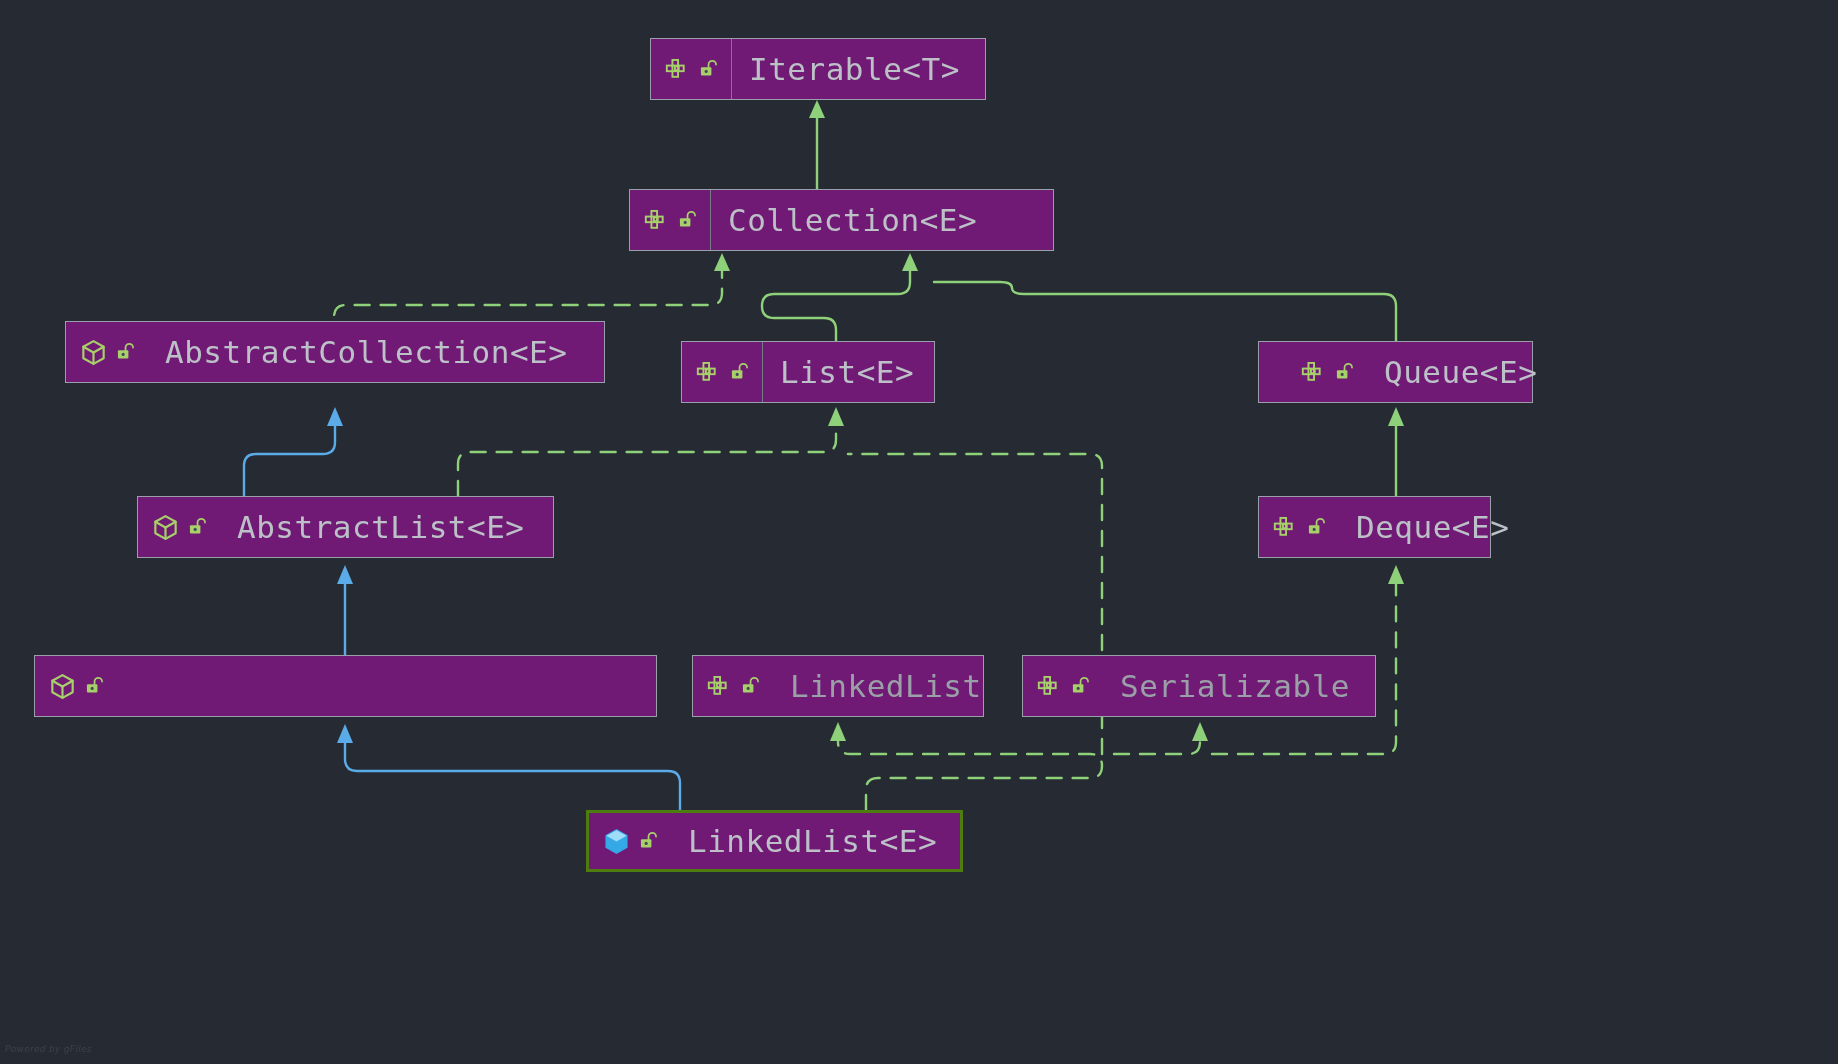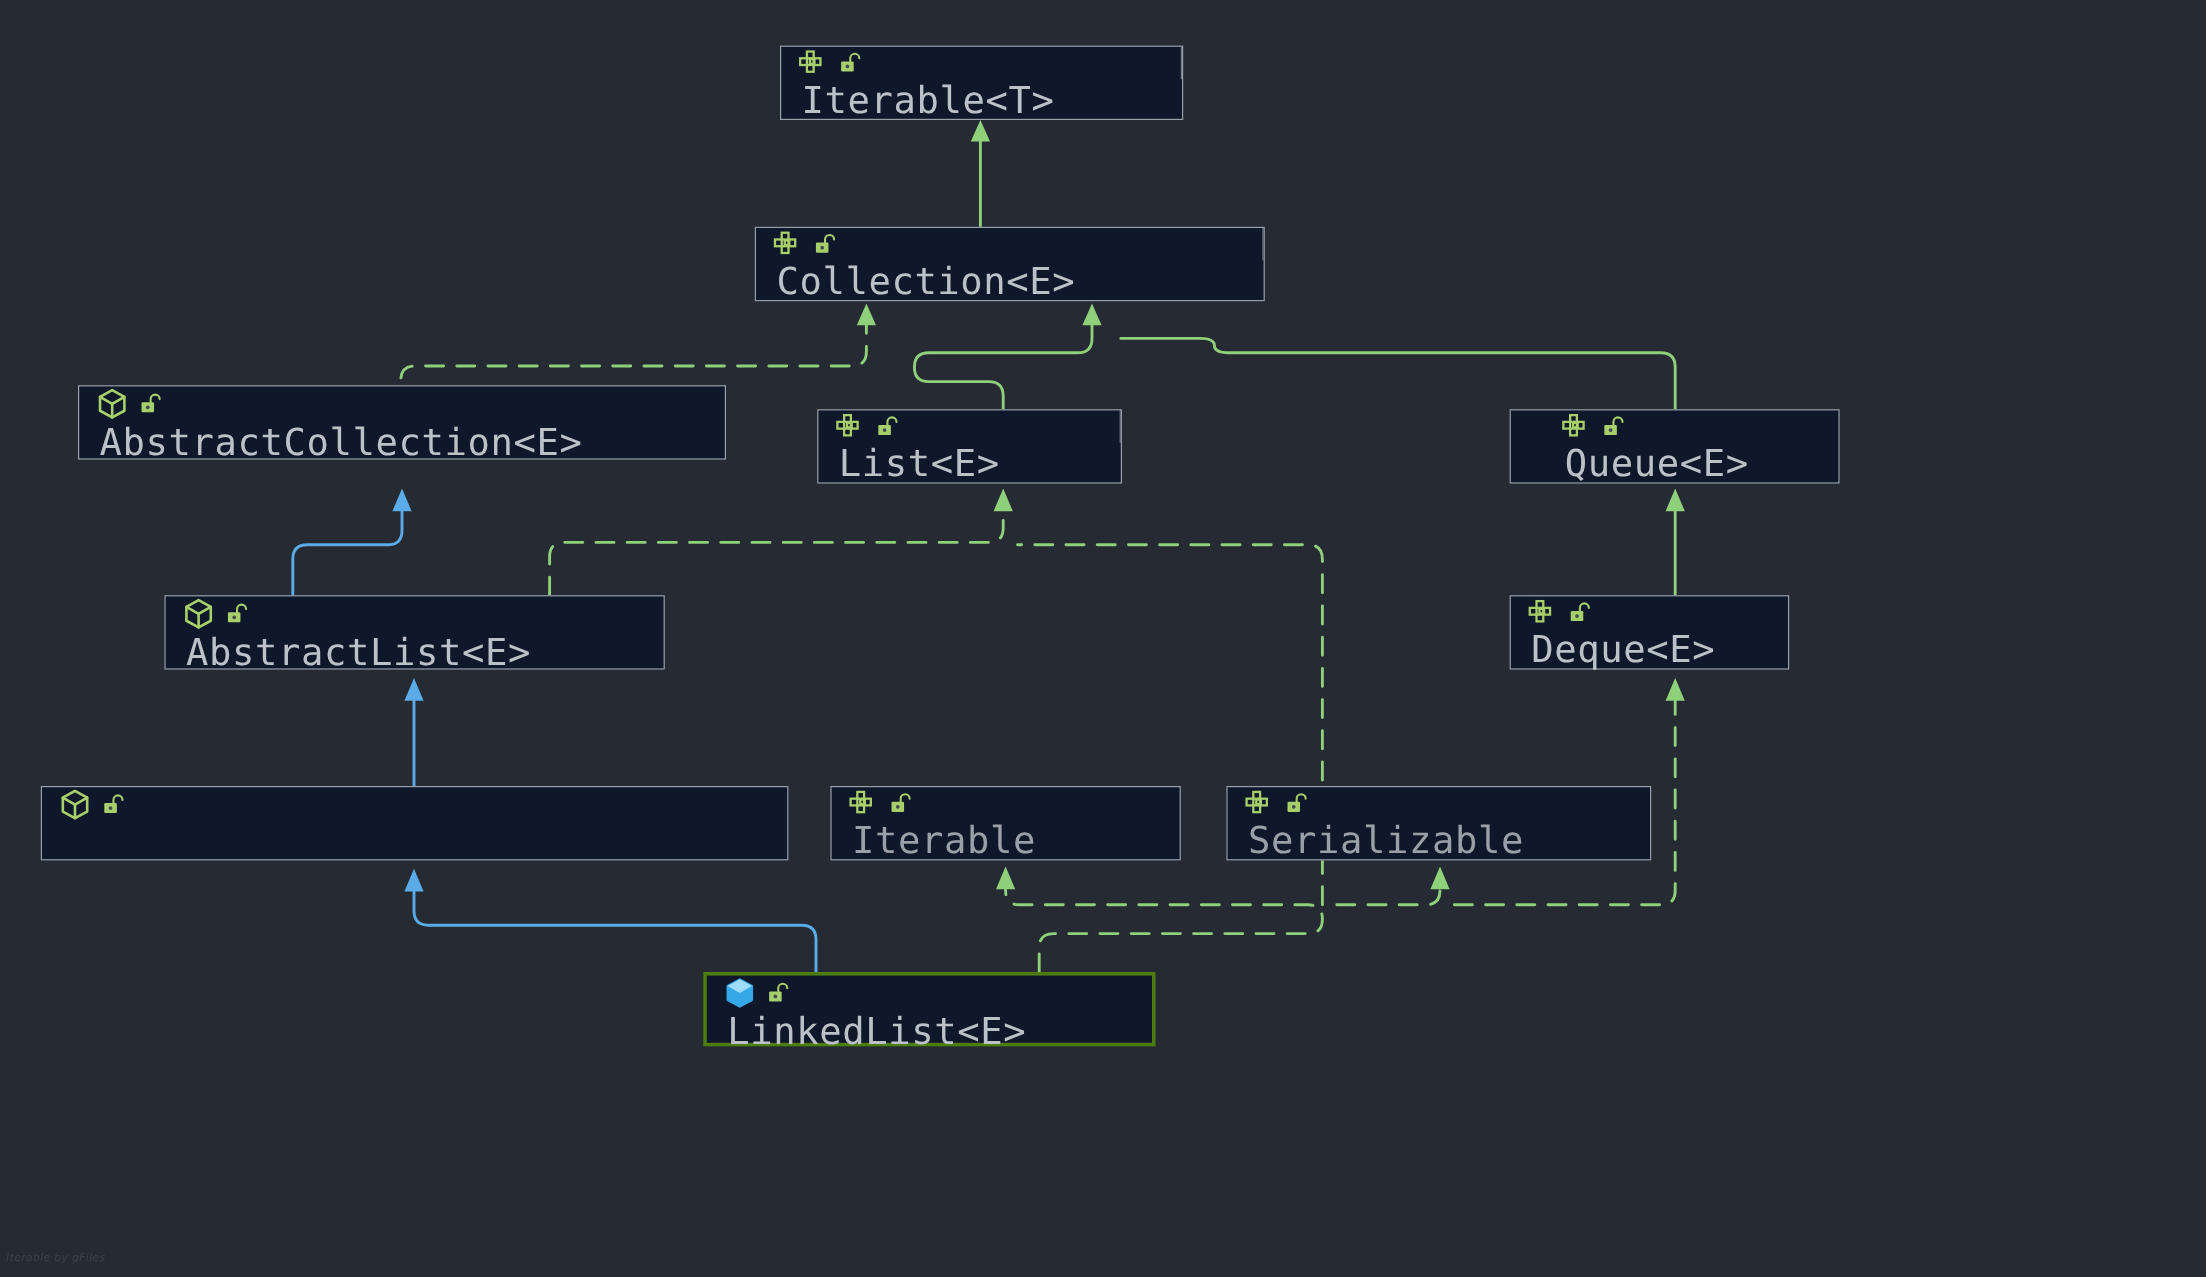--- a/index.html
+++ b/index.html
@@ -21,25 +21,24 @@
     top: 0;
     width: 1838px;
     height: 1064px;
     pointer-events: none;
   }
   .node {
     position: absolute;
     box-sizing: border-box;
     display: flex;
     align-items: stretch;
-    background: #0f172a;
+    background: #701a75;
     border: 1px solid #9aa0aa;
     height: 62px;
     z-index: 5;
-    flex-direction: column;
   }
   .node.highlight {
     border: 3px solid #4d7c0f;
   }
   .node-icons {
     display: flex;
     align-items: center;
     gap: 7px;
     padding: 0 11px 0 13px;
     box-sizing: border-box;
@@ -287,21 +286,21 @@
               <rect x="12.5" y="8.5" width="5" height="5"></rect>
               <rect x="9.7" y="9.2" width="3.4" height="3.4"></rect>
             </g>
           </svg>
           <svg class="ico" width="22" height="22" viewBox="0 0 24 24">
             <path d="M11.5 10 V7.2 a4.1 4.1 0 0 1 8.2 0" fill="none" stroke="#a8d06a" stroke-width="1.9" stroke-linecap="round"></path>
             <rect x="3.2" y="10" width="11.4" height="9.2" rx="1.1" fill="#a8d06a"></rect>
             <circle cx="8.9" cy="14.6" r="1.7" fill="#434956"></circle>
           </svg>
         </div>
-        <div class="node-label">Iterable</div>
+        <div class="node-label">LinkedList</div>
       </div>
       <div class="node dim" style="left: 1022px; top: 655px; width: 354px;">
         <div class="node-icons">
           <svg class="ico" width="27" height="27" viewBox="0 0 24 24">
             <g fill="none" stroke="#a8d06a" stroke-width="1.7">
               <rect x="2.5" y="8.5" width="5" height="5"></rect>
               <rect x="7.5" y="3.5" width="5" height="5"></rect>
               <rect x="7.5" y="13.5" width="5" height="5"></rect>
               <rect x="12.5" y="8.5" width="5" height="5"></rect>
               <rect x="9.7" y="9.2" width="3.4" height="3.4"></rect>
@@ -324,14 +323,14 @@
           <svg class="ico" width="22" height="22" viewBox="0 0 24 24">
             <path d="M11.5 10 V7.2 a4.1 4.1 0 0 1 8.2 0" fill="none" stroke="#a8d06a" stroke-width="1.9" stroke-linecap="round"></path>
             <rect x="3.2" y="10" width="11.4" height="9.2" rx="1.1" fill="#a8d06a"></rect>
             <circle cx="8.9" cy="14.6" r="1.7" fill="#434956"></circle>
           </svg>
         </div>
         <div class="node-label">LinkedList&lt;E&gt;</div>
       </div>
     </div>
 
-  <div class="watermark">Iterable by gFiles</div>
+  <div class="watermark">Powered by gFiles</div>
 </div>
 
 </body></html>

